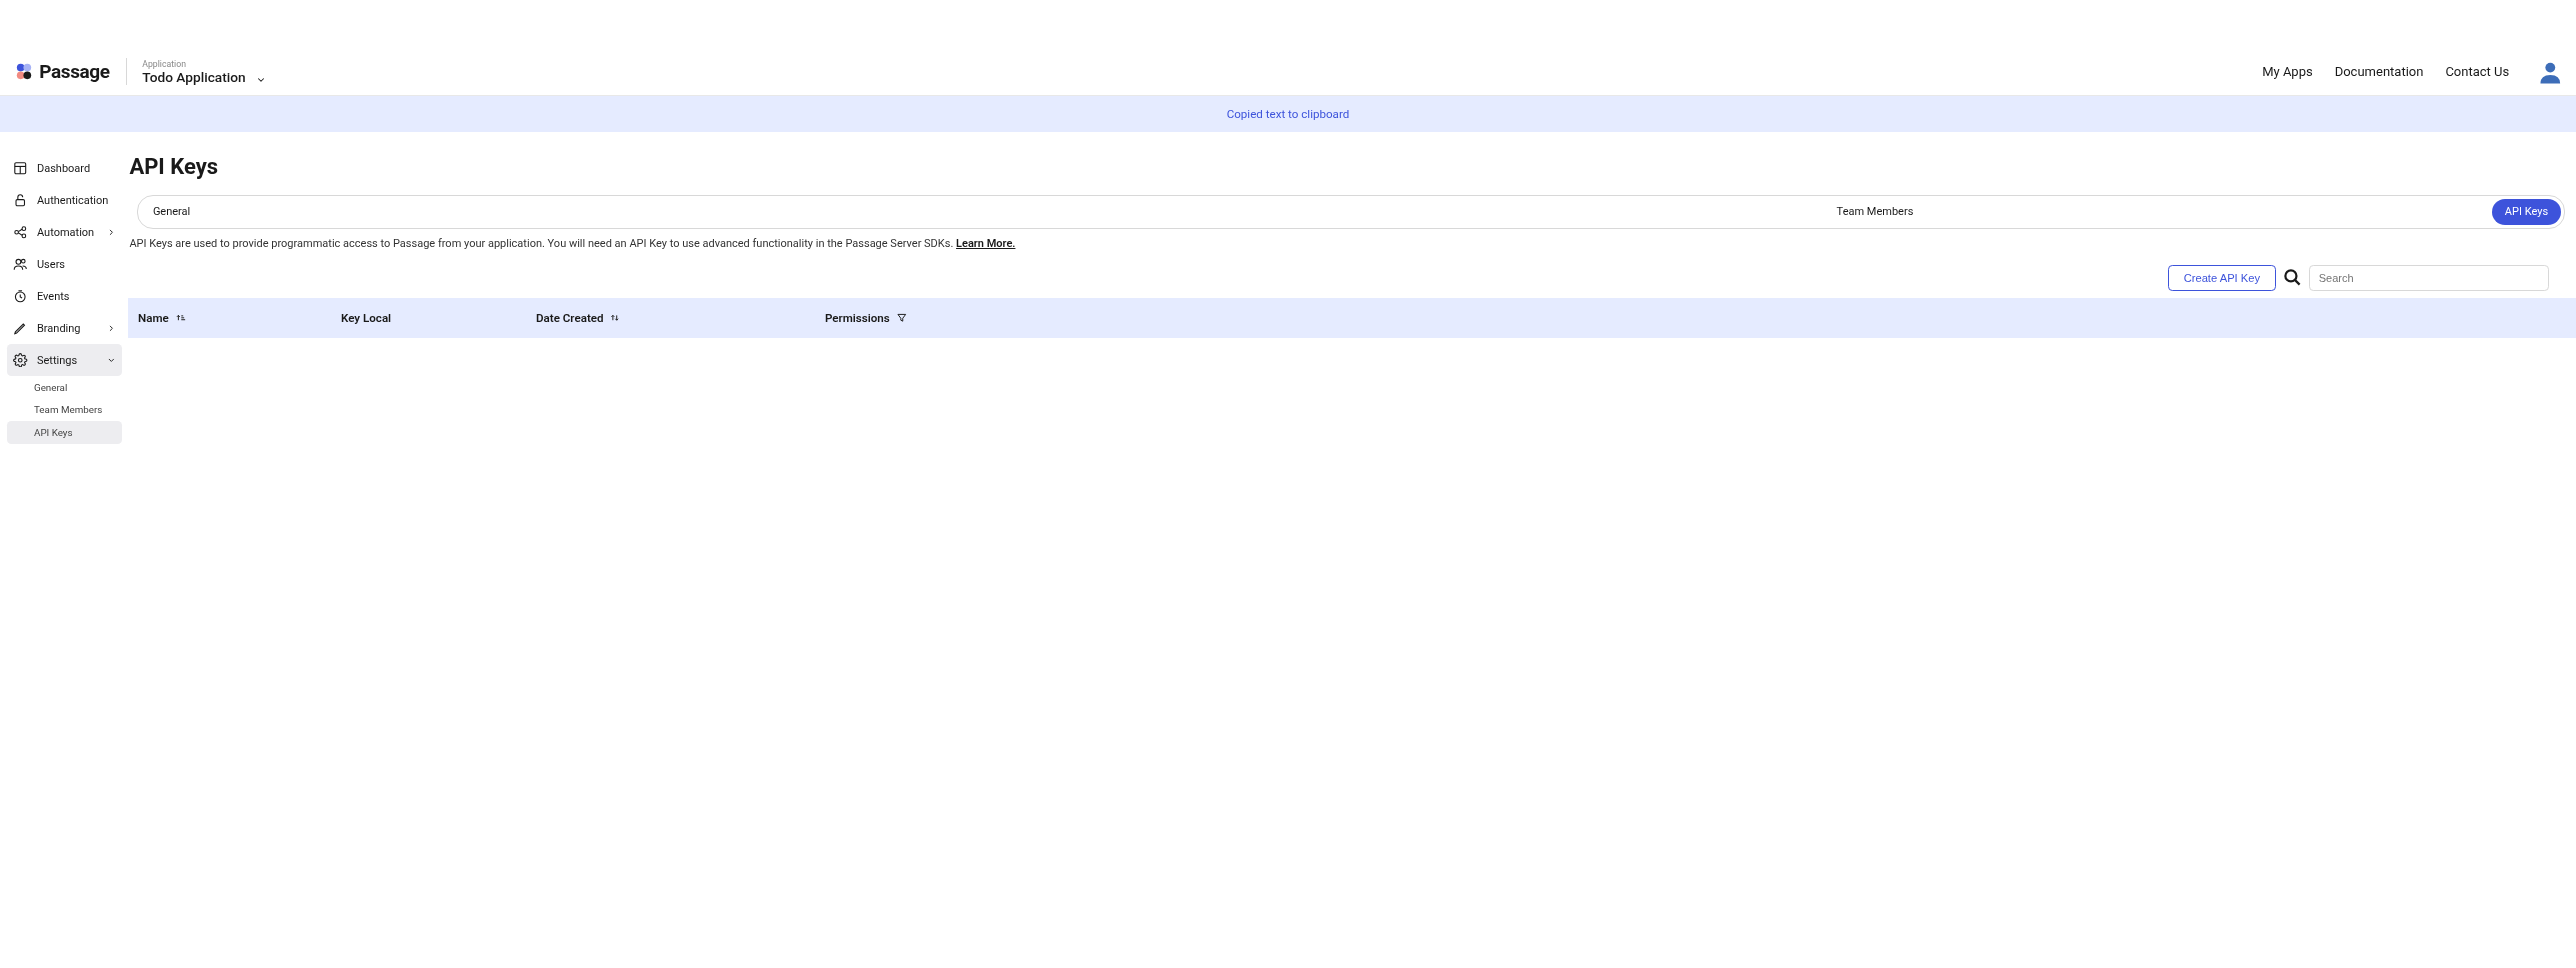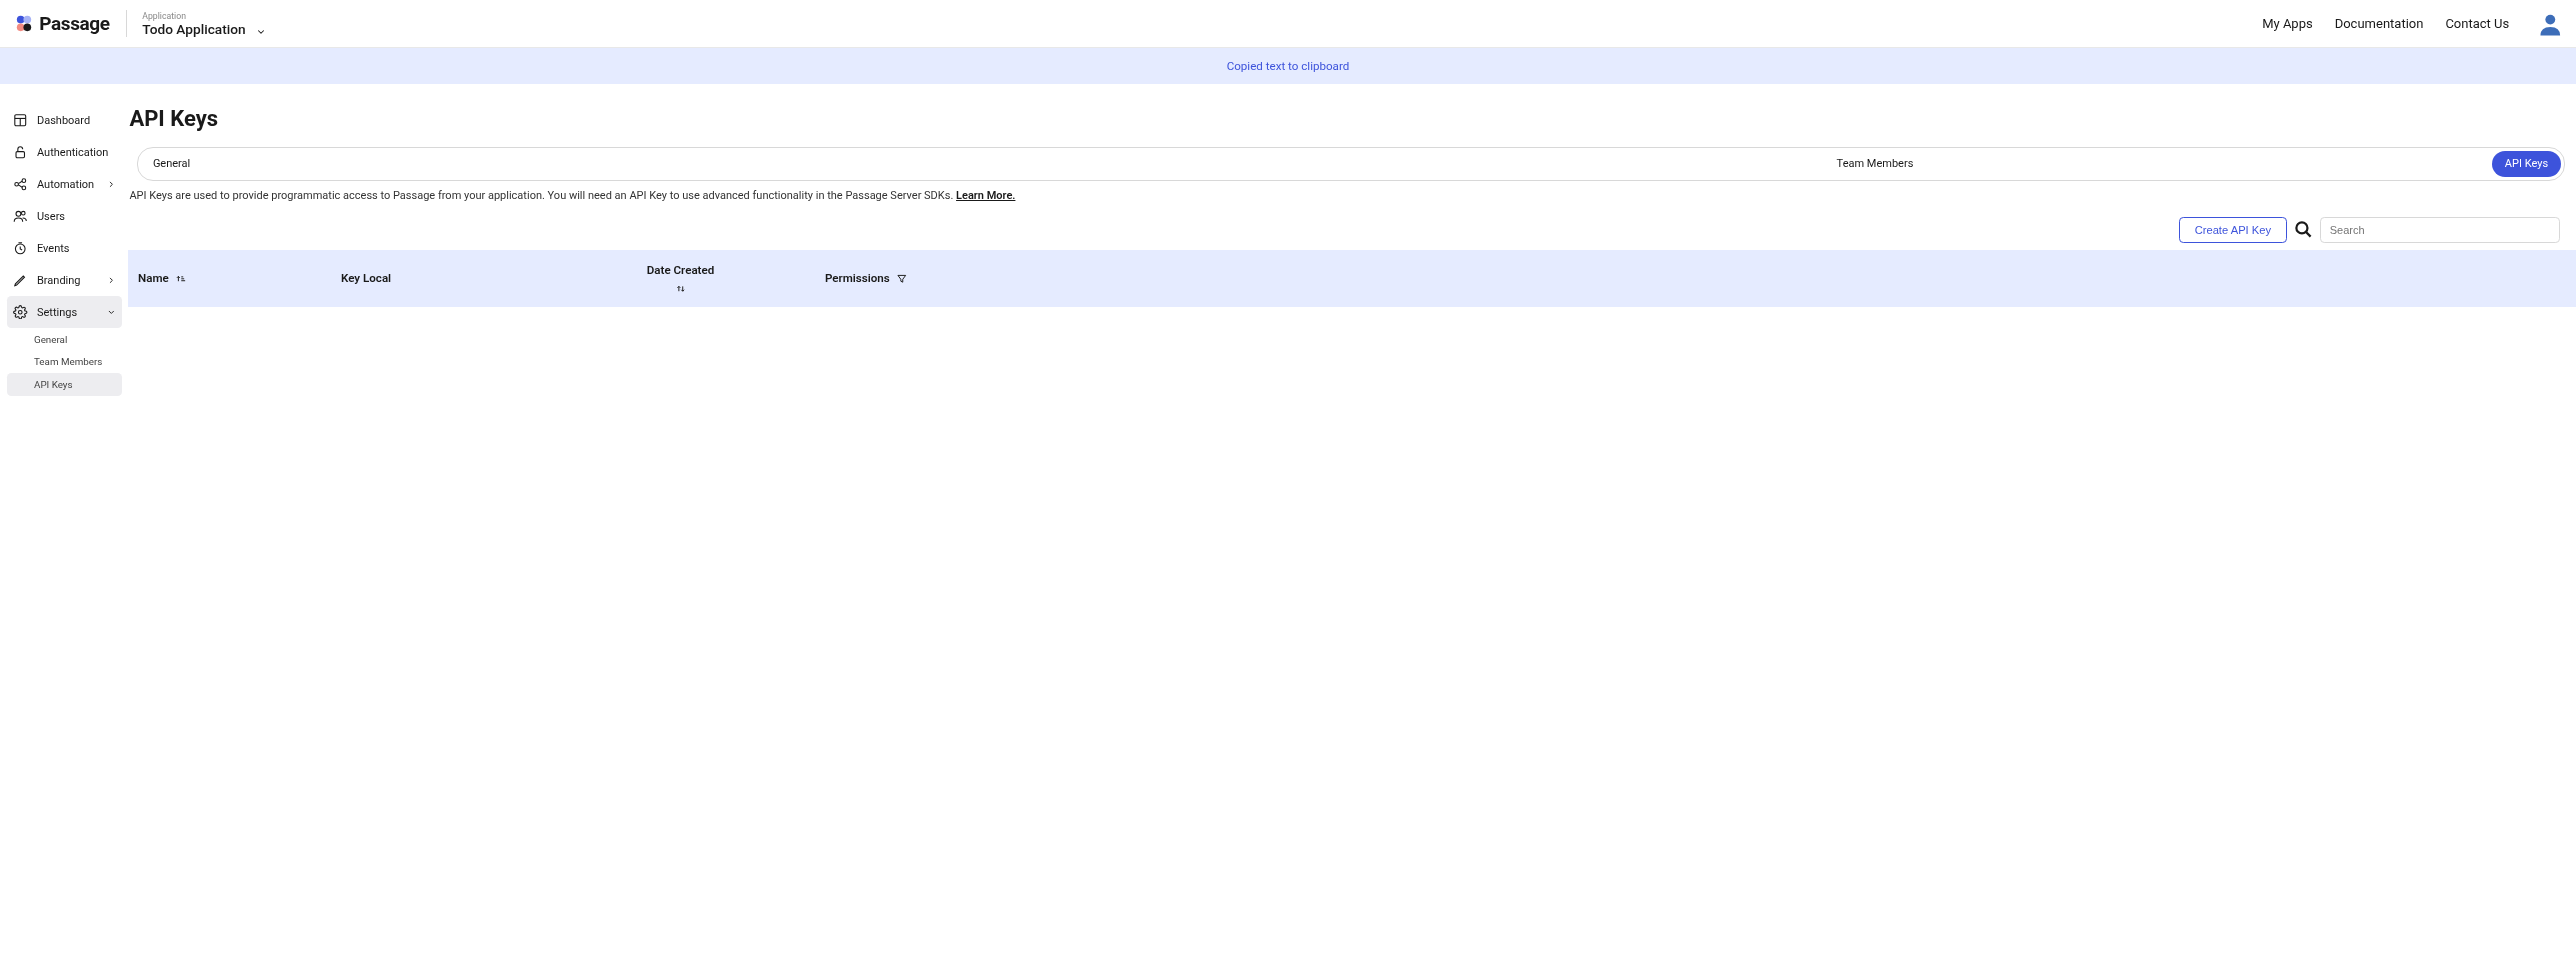--- a/index.html
+++ b/index.html
@@ -1,19 +1,19 @@
 <!DOCTYPE html>
 <html style="font-size:11.6px"><head>
   <meta charset="utf-8">
   <style>
     * { box-sizing: border-box; margin: 0; padding: 0; }
     body { font-family: -apple-system, BlinkMacSystemFont, "Segoe UI", Roboto, Helvetica, Arial, sans-serif; color: #1a1a1a; background: #fff; }
     
     
-    .header { display: flex; align-items: center; padding: 7.2px 13px; border-bottom: 0.7px solid #e8e8e8; height: 48px; }
+    .header { display: flex; align-items: center; padding: 7.2px 13px; border-bottom: 0.7px solid #e8e8e8; height: 48px; margin-top: 48px; }
     .logo { display: flex; align-items: center; gap: 4.3px; }
     .logo-mark { width: 22px; height: 22px; }
     .logo-text { font-size: 19px; font-weight: 700; letter-spacing: -0.4px; }
     .header-divider { width: 0.7px; height: 27.5px; background: #d8d8d8; margin: 0 16px; }
     .app-selector { display: flex; flex-direction: column; cursor: pointer; }
     .app-label { font-size: 8.7px; color: #888; }
     .app-name-row { display: flex; align-items: flex-end; gap: 10px; }
     .app-name { font-size: 13.7px; font-weight: 500; }
     .header-spacer { flex: 1; }
     .header-nav { display: flex; gap: 22px; align-items: center; }
@@ -41,31 +41,31 @@
     .page-title { font-size: 22px; font-weight: 700; margin-bottom: 16px; padding-left: 1.4px; }
     
     .tabs { display: flex; border: 0.7px solid #d8d8d8; border-radius: 16px; margin: 0 11px 8.7px 8.7px; padding: 2.9px; }
     .tab { flex: 1; text-align: center; padding: 6.5px; font-size: 11px; border-radius: 13px; cursor: pointer; }
     .tab:first-child { text-align: left; padding-left: 12.3px; flex: 0.9; }
     .tab.active { background: #3d53db; color: #fff; flex: 0 0 auto; padding: 5.8px 13px; }
     
     .description { font-size: 11px; color: #333; padding-left: 1.4px; margin-bottom: 14.5px; }
     .description a { color: #1a1a1a; font-weight: 600; text-decoration: underline; }
     
-    .toolbar { display: flex; justify-content: flex-end; align-items: center; gap: 7.2px; padding-right: 16px; margin-bottom: 7.2px; }
+    .toolbar { display: flex; justify-content: flex-end; align-items: center; gap: 7.2px; padding-right: 27px; margin-bottom: 7.2px; }
     .create-btn { border: 1.1px solid #3d53db; color: #3d53db; background: #fff; padding: 5.8px 14.5px; border-radius: 4.3px; font-size: 11.2px; font-weight: 500; cursor: pointer; }
     .search-icon-big { width: 19px; height: 19px; cursor: pointer; }
     .search-input { border: 0.7px solid #d8d8d8; border-radius: 4.3px; padding: 5.8px 8.7px; font-size: 11px; width: 240px; }
     
     .table { width: 100%; }
     .thead { background: #e5ebff; display: flex; padding: 13px 10px; font-size: 11.6px; font-weight: 600; }
     .th { display: flex; align-items: center; gap: 5.8px; }
     .col-name { width: 203px; }
     .col-prefix { width: 195px; }
-    .col-date { width: 289px; flex-direction: column; }
+    .col-date { width: 289px; }
     .col-perm { flex: 1; }
     .col-actions { width: 43px; text-align: right; }
     .sort-icon, .filter-icon { width: 11.6px; height: 11.6px; }
     
     .trow { display: flex; padding: 11.6px 10px; border-bottom: 0.7px solid #e8e8e8; font-size: 11px; align-items: center; }
     .td { }
     .code-pill { background: #f2f2f2; color: #c93a3a; font-family: ui-monospace, Menlo, Consolas, monospace; font-size: 9.4px; padding: 2.9px 5.8px; border-radius: 2.9px; display: inline-block; }
     .dots-icon { cursor: pointer; font-size: 14.5px; font-weight: 700; letter-spacing: 0.7px; color: #1a1a1a; text-align: right; width: 100%; display: block; padding-right: 7.2px;}
   </style>
 </head>

